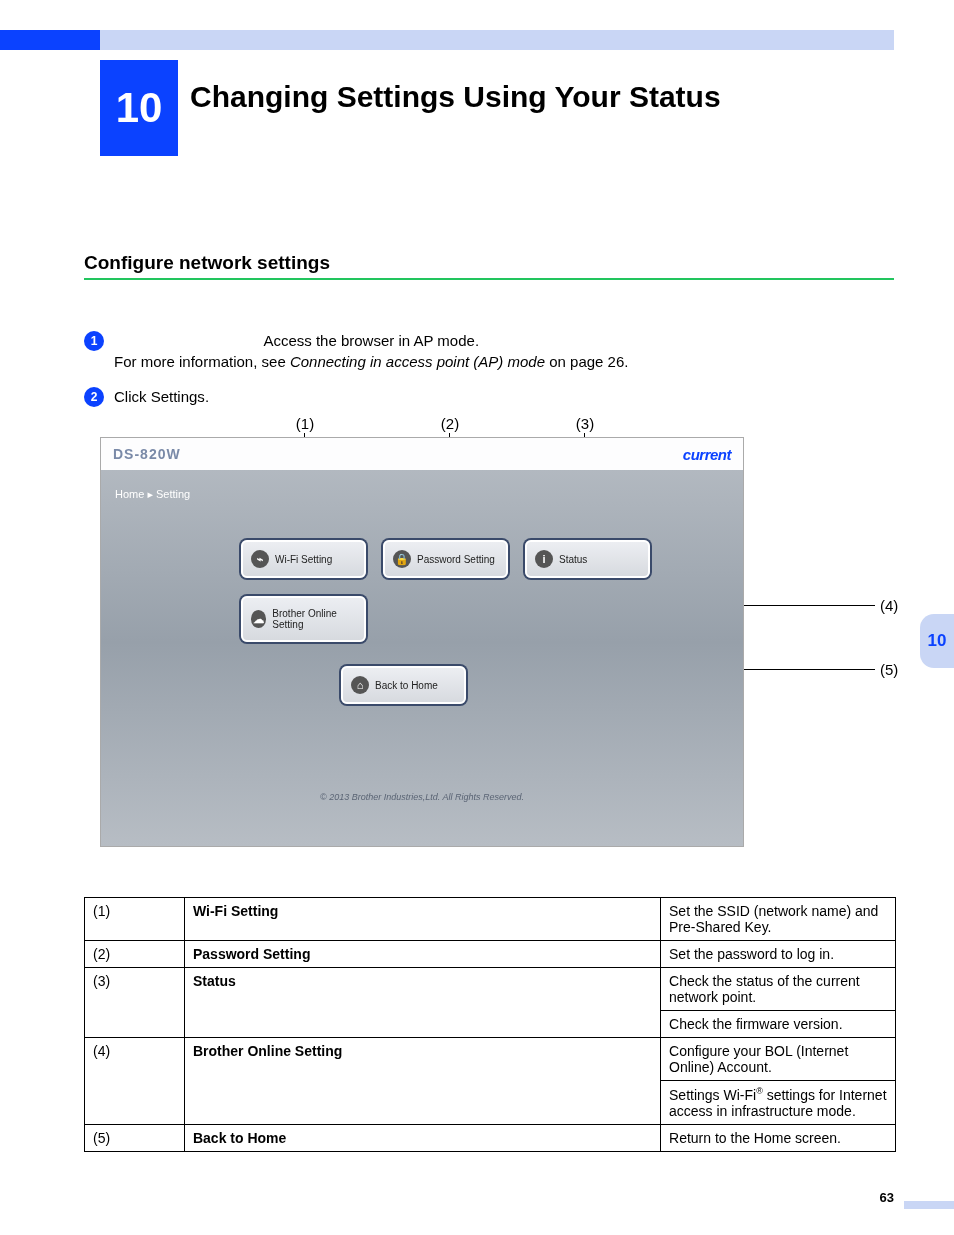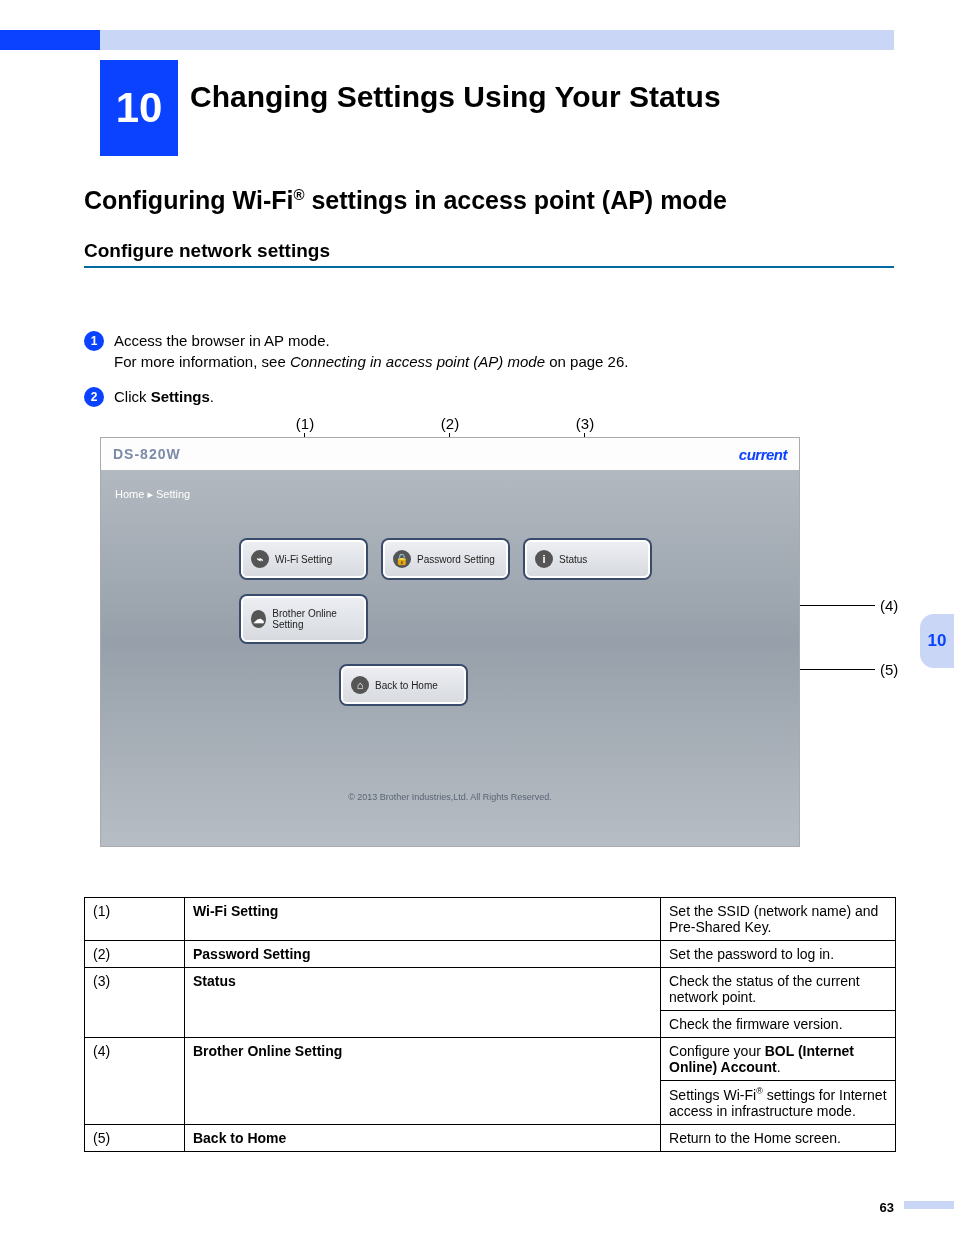--- a/index.html
+++ b/index.html
@@ -49,25 +49,25 @@
   }
   .h1 {
     position: absolute;
     top: 186px; left: 84px;
     font-size: 25px;
     font-weight: bold;
   }
   .h1 sup { font-size: 15px; vertical-align: super; }
   .h2 {
     position: absolute;
-    top: 240px; left: 84px; right: 60px;
+    top: 252px; left: 84px; right: 60px;
     font-size: 19px;
     font-weight: bold;
     padding-bottom: 4px;
-    border-bottom: 2px solid #0369a1;
+    border-bottom: 2px solid #22c55e;
   }
   .body-text {
     position: absolute;
     left: 84px;
     font-size: 15px;
   }
   .intro { top: 300px; }
   .step {
     position: absolute;
     left: 84px;
@@ -84,23 +84,23 @@
     font-size: 12px;
     font-weight: bold;
     display: flex;
     align-items: center;
     justify-content: center;
     flex-shrink: 0;
     margin-top: 1px;
   }
   .step1 { top: 330px; }
   .step2 { top: 386px; }
-  .step-body { line-height: 1.4; }
+  .step-body { line-height: 1.4; text-align: center; }
   .italic { font-style: italic; }
-  .bold { font-weight: bold; }
+  .bold { font-weight: normal; }
 
   
   .shot-wrap {
     position: absolute;
     top: 415px; left: 100px;
     width: 795px;
     height: 440px;
   }
   .callout-top {
     position: absolute;
@@ -133,21 +133,21 @@
     font-size: 15px;
     left: 780px;
     width: 30px;
   }
   .cr4 { top: 182px; }
   .cr5 { top: 246px; }
 
   .shot {
     position: absolute;
     top: 22px; left: 0;
-    width: 700px; height: 410px;
+    width: 644px; height: 410px;
     background: linear-gradient(#b7bdc4, #97a0aa 50%, #b7bdc4);
     border: 1px solid #aaa;
   }
   .shot-header {
     position: absolute;
     top: 0; left: 0; right: 0;
     height: 32px;
     background: #fdfdfe;
     padding: 6px 12px;
     display: flex;
@@ -200,20 +200,21 @@
   .sb-pass   { top: 102px; left: 282px; }
   .sb-status { top: 102px; left: 424px; }
   .sb-bol    { top: 158px; left: 140px; height: 46px; }
   .sb-home   { top: 228px; left: 240px; }
   .shot-copy {
     position: absolute;
     bottom: 44px; left: 0; right: 0;
     text-align: center;
     font-size: 9px;
     color: #5a6474;
+    font-style: italic;
   }
 
   
   table.desc {
     position: absolute;
     top: 897px; left: 84px;
     width: 812px;
     border-collapse: collapse;
     font-size: 14px;
   }
@@ -233,44 +234,41 @@
     width: 34px; height: 54px;
     background: #c9d6f5;
     border-radius: 14px 0 0 14px;
     display: flex; align-items: center; justify-content: center;
     font-size: 17px;
     font-weight: bold;
     color: #0b42ff;
   }
   .page-num {
     position: absolute;
-    bottom: 20px; right: 60px;
+    bottom: 30px; right: 60px;
     font-size: 13px;
     font-weight: bold;
   }
   .page-num-bar {
     position: absolute;
     bottom: 26px; right: 0;
     width: 50px; height: 8px;
     background: #c9d6f5;
   }
 </style>
 </head>
 <body>
 
 <div class="page">
   <div class="top-bar"></div>
   <div class="top-line-right"></div>
 
   <div class="chapter-tab">10</div>
   <div class="chapter-title">Changing Settings Using Your Status</div>
 
-  <div class="h1">
-    <span>Configuring Wi-Fi</span><sup>®</sup><span> settings in access point (AP) mode</span>
-  </div>
 
   <div class="h2">Configure network settings</div>
 
 
   <div class="step step1">
     <div class="step-bullet">1</div>
     <div class="step-body">
       <span>Access the browser in AP mode.</span><br>
       <span>For more information, see </span><span class="italic">Connecting in access point (AP) mode</span><span> on page 26.</span>
     </div>

